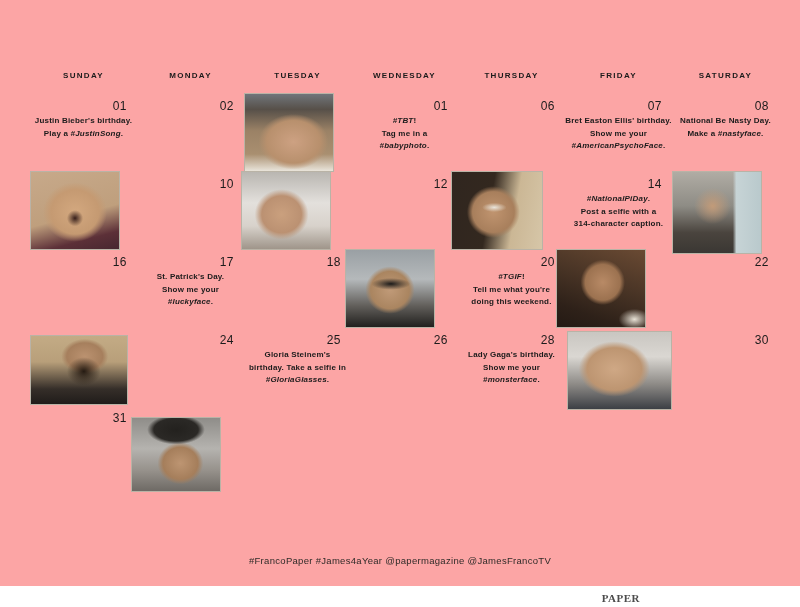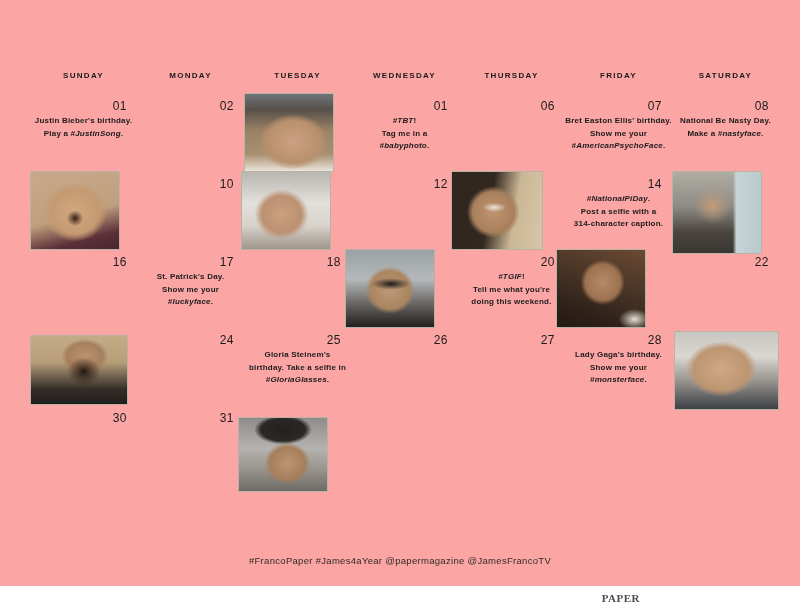--- a/index.html
+++ b/index.html
@@ -226,23 +226,20 @@
         <div class="txt">
           <span class="ln"><span>Gloria Steinem's</span></span>
           <span class="ln"><span>birthday. Take a selfie in</span></span>
           <span class="ln"><span class="it">#GloriaGlasses</span><span>.</span></span>
         </div>
       </div>
       <div class="cell">
         <span class="num">26</span>
       </div>
       <div class="cell">
-        <span class="num">27</span>
-      </div>
-      <div class="cell">
         <span class="num">28</span>
         <div class="txt">
           <span class="ln"><span>Lady Gaga's birthday.</span></span>
           <span class="ln"><span>Show me your</span></span>
           <span class="ln"><span class="it">#monsterface</span><span>.</span></span>
         </div>
       </div>
       <div class="cell">
         <div class="photo p9 off-p9" title="selfie: sleepy resting head, dark shirt, pale light"></div>
       </div>

